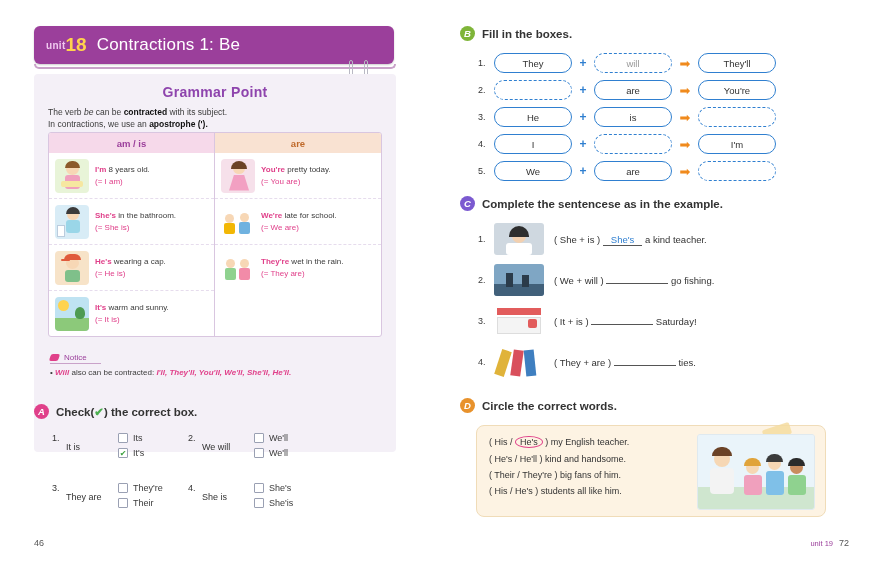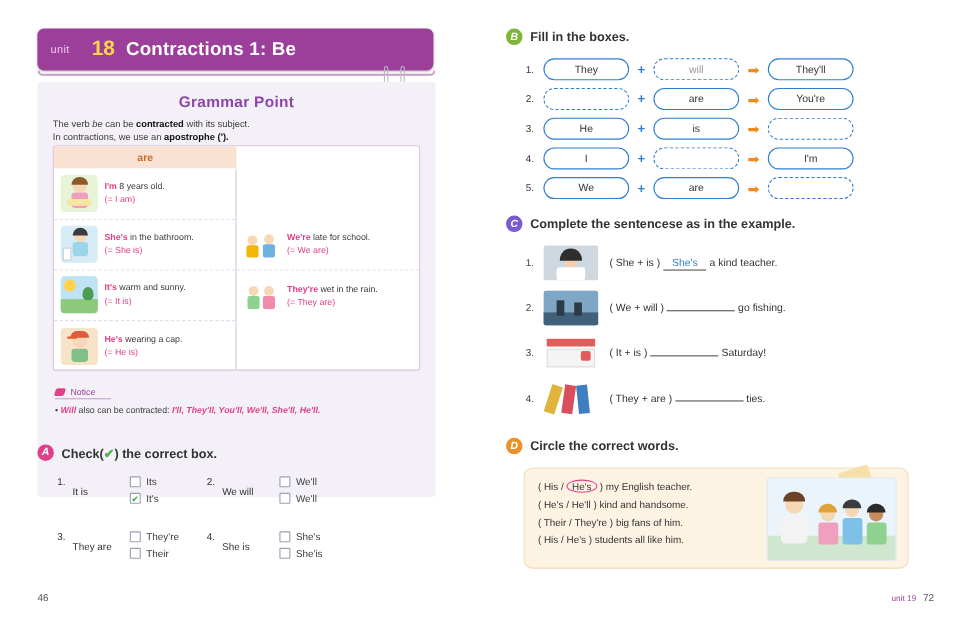--- a/index.html
+++ b/index.html
@@ -17,27 +17,27 @@
   .right-col { position:absolute; left:436px; top:0; width:437px; height:570px; }
 
   
   .title-bar {
     position:absolute; left:34px; top:26px; width:360px; height:38px;
     background:#9b3f9b; border-radius:6px;
     display:flex; align-items:center; padding-left:12px;
     box-shadow: 0 1px 2px rgba(0,0,0,.2);
   }
   .title-bar .unit-word {
-    color:#f0c9ef; font-size:10px; font-weight:normal; margin-right:20px; letter-spacing:.3px;
+    color:#f0c9ef; font-size:10px; font-weight:bold; margin-right:0; letter-spacing:.3px;
   }
   .title-bar .unit-num {
     color:#ffd34d; font-size:19px; font-weight:bold; margin-right:10px;
   }
   .title-bar .title-text {
-    color:#ffffff; font-size:17px; font-weight:bold; letter-spacing:.2px;
+    color:#ffffff; font-size:17px; font-weight:normal; letter-spacing:.2px;
   }
   .title-underline {
     position:absolute; left:34px; top:64px; width:362px; height:5px;
     border-bottom:2px solid #c9a2c9; border-radius:0 0 8px 8px;
     border-left:2px solid #c9a2c9; border-right:2px solid #c9a2c9;
   }
 
   
   .gp-panel {
     position:absolute; left:34px; top:74px; width:362px; height:378px;
@@ -59,21 +59,21 @@
   }
   .gp-table .hdr { display:flex; height:20px; }
   .gp-table .hdr .c1 {
     width:50%; background:#f6d9ea; color:#9b3f9b; font-size:9.5px; font-weight:bold;
     display:flex; align-items:center; justify-content:center; border-right:1px solid #d9c6e0;
   }
   .gp-table .hdr .c2 {
     width:50%; background:#f9e2d2; color:#c06a2b; font-size:9.5px; font-weight:bold;
     display:flex; align-items:center; justify-content:center;
   }
-  .gp-body { display:flex; height:185px;align-items:center; }
+  .gp-body { display:flex; height:185px; }
   .gp-body .col { width:50%; }
   .gp-body .col.left { border-right:1px solid #d9c6e0; }
   .gp-row {
     display:flex; align-items:center; height:46px; padding:0 6px;
     border-bottom:1px dashed #e6dced;
   }
   .gp-row:last-child { border-bottom:none; }
   .thumb {
     width:34px; height:34px; border-radius:4px; flex:0 0 34px; margin-right:6px;
     position:relative; overflow:hidden;
@@ -199,20 +199,21 @@
         <div>
           <span>The verb </span><span class="it">be</span><span> can be </span><b>contracted</b><span> with its subject.</span>
         </div>
         <div>
           <span>In contractions, we use an </span><b>apostrophe (').</b>
         </div>
       </div>
 
       <div class="gp-table">
         <div class="hdr">
+          <div class="c1">am / is</div>
           <div class="c2">are</div>
         </div>
         <div class="gp-body">
 
           <div class="col left">
 
             <div class="gp-row">
               <div class="thumb">
                 <div class="ill">
                   <div style="position:absolute;inset:0;background:#e8f4d8;"></div>
@@ -240,51 +241,65 @@
               </div>
               <div class="gp-text">
                 <span class="hl">She's</span><span> in the bathroom.</span><br>
                 <span class="paren">(= She is)</span>
               </div>
             </div>
 
             <div class="gp-row">
               <div class="thumb">
                 <div class="ill">
-                  <div style="position:absolute;inset:0;background:#bfe3f2;"></div>
-                  <div style="position:absolute;left:3px;top:3px;width:11px;height:11px;border-radius:50%;background:#ffd34d;"></div>
-                  <div style="position:absolute;left:0;bottom:0;width:34px;height:13px;background:#8cc97a;"></div>
-                  <div style="position:absolute;left:20px;top:10px;width:10px;height:12px;border-radius:50% 50% 40% 40%;background:#4e9b52;"></div>
-                </div>
-              </div>
-              <div class="gp-text">
-                <span class="hl">It's</span><span> warm and sunny.</span><br>
-                <span class="paren">(= It is)</span>
-              </div>
-            </div>
-
-            <div class="gp-row">
-              <div class="thumb">
-                <div class="ill">
                   <div style="position:absolute;inset:0;background:#f7e3c8;"></div>
                   <div style="position:absolute;left:11px;top:6px;width:13px;height:12px;border-radius:50%;background:#f7d7b5;"></div>
                   <div style="position:absolute;left:9px;top:3px;width:17px;height:6px;border-radius:6px 6px 0 0;background:#e05a3c;"></div>
                   <div style="position:absolute;left:6px;top:8px;width:9px;height:2px;background:#e05a3c;border-radius:2px;"></div>
                   <div style="position:absolute;left:10px;top:19px;width:15px;height:12px;border-radius:3px;background:#7fc08a;"></div>
                 </div>
               </div>
               <div class="gp-text">
                 <span class="hl">He's</span><span> wearing a cap.</span><br>
                 <span class="paren">(= He is)</span>
               </div>
             </div>
+
+            <div class="gp-row">
+              <div class="thumb">
+                <div class="ill">
+                  <div style="position:absolute;inset:0;background:#bfe3f2;"></div>
+                  <div style="position:absolute;left:3px;top:3px;width:11px;height:11px;border-radius:50%;background:#ffd34d;"></div>
+                  <div style="position:absolute;left:0;bottom:0;width:34px;height:13px;background:#8cc97a;"></div>
+                  <div style="position:absolute;left:20px;top:10px;width:10px;height:12px;border-radius:50% 50% 40% 40%;background:#4e9b52;"></div>
+                </div>
+              </div>
+              <div class="gp-text">
+                <span class="hl">It's</span><span> warm and sunny.</span><br>
+                <span class="paren">(= It is)</span>
+              </div>
+            </div>
           </div>
 
           <div class="col">
 
+            <div class="gp-row">
+              <div class="thumb">
+                <div class="ill">
+                  <div style="position:absolute;inset:0;background:#f6e0ea;"></div>
+                  <div style="position:absolute;left:12px;top:4px;width:12px;height:11px;border-radius:50%;background:#f7d7b5;"></div>
+                  <div style="position:absolute;left:10px;top:2px;width:16px;height:8px;border-radius:8px 8px 0 0;background:#6b4226;"></div>
+                  <div style="position:absolute;left:8px;top:16px;width:20px;height:16px;background:#f2a0c2;clip-path:polygon(25% 0,75% 0,100% 100%,0 100%);"></div>
+                </div>
+              </div>
+              <div class="gp-text">
+                <span class="hl">You're</span><span> pretty today.</span><br>
+                <span class="paren">(= You are)</span>
+              </div>
+            </div>
 
             <div class="gp-row">
               <div class="thumb">
                 <div class="ill">
                   <div style="position:absolute;inset:0;background:#ffffff;"></div>
                   <div style="position:absolute;left:4px;top:9px;width:9px;height:9px;border-radius:50%;background:#f7d7b5;"></div>
                   <div style="position:absolute;left:3px;top:18px;width:11px;height:11px;background:#f2b705;border-radius:2px;"></div>
                   <div style="position:absolute;left:19px;top:8px;width:9px;height:9px;border-radius:50%;background:#f7d7b5;"></div>
                   <div style="position:absolute;left:18px;top:17px;width:11px;height:12px;background:#6fb2e0;border-radius:2px;"></div>
                 </div>

